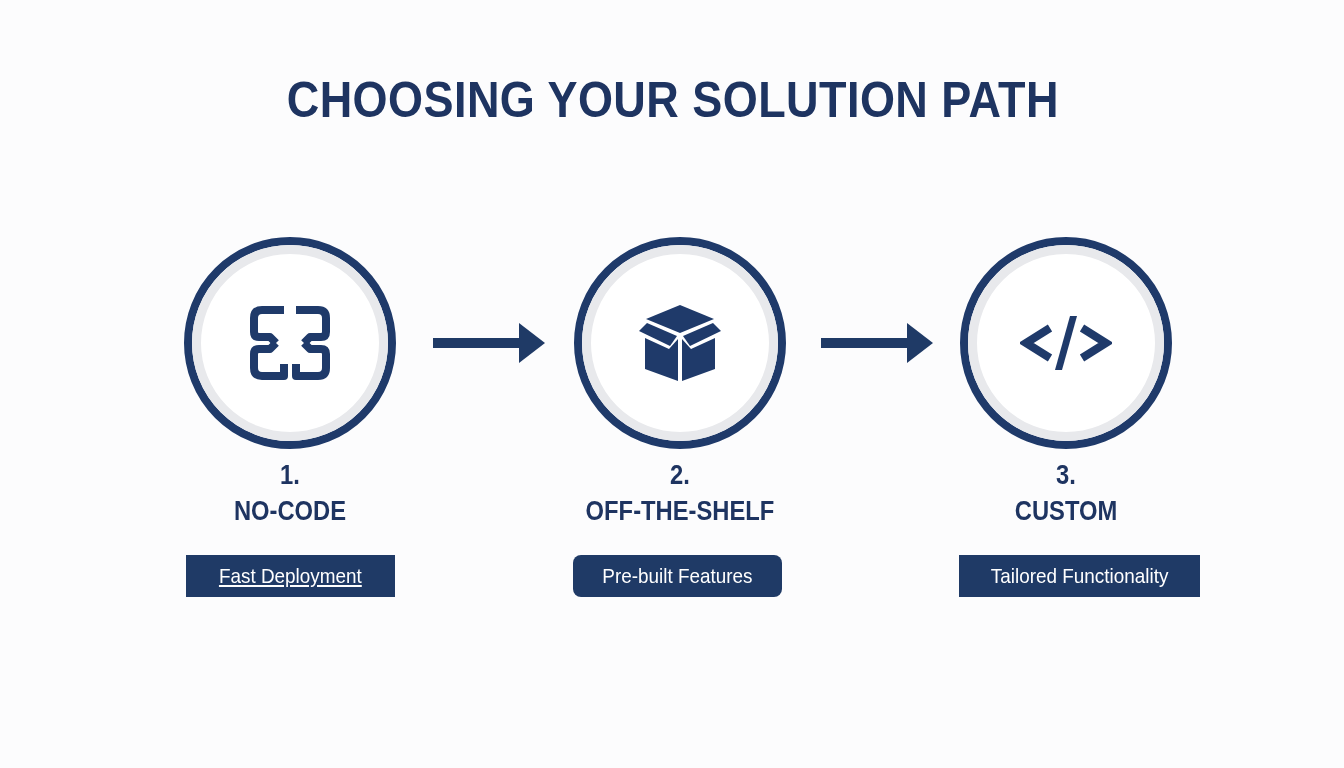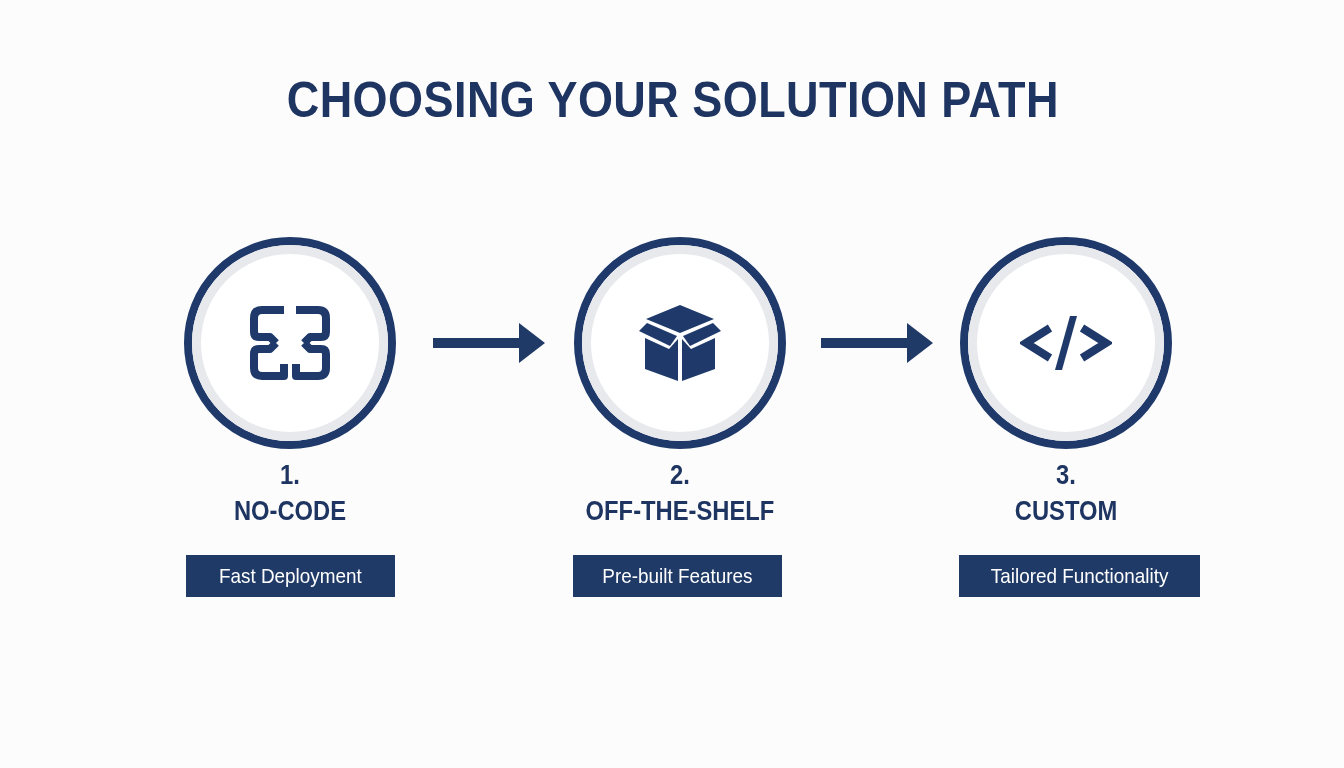--- a/index.html
+++ b/index.html
@@ -122,21 +122,21 @@
         <path d="M46 6 H68 Q76 6 76 14 V28 Q76 33 71 33 H60 L54 39"></path>
 
         <path d="M26 39 L20 45 H9 Q4 45 4 50 V64 Q4 72 12 72 H34 V60"></path>
 
         <path d="M54 39 L60 45 H71 Q76 45 76 50 V64 Q76 72 68 72 H46 V60"></path>
       </g>
     </svg>
   </div>
   <div class="step-number">1.</div>
   <div class="step-name">NO-CODE</div>
-  <div class="tag" style="left:2px; width:209px;">
+  <div class="tag" style="left:2px; width:209px;text-decoration:underline;">
     <span>Fast Deployment</span>
   </div>
 </div>
 
 <svg class="arrow" style="left:433px;" width="114" height="42" viewBox="0 0 114 42">
   <rect x="0" y="16" width="88" height="10" fill="#1f3a66"></rect>
   <polygon points="86,1 112,21 86,41" fill="#1f3a66"></polygon>
 </svg>
 
 <div class="step" style="left:574px;">
@@ -151,21 +151,21 @@
         <polygon points="84,28 76,20 46,33 53,43"></polygon>
 
         <polygon points="8,35 32,46 41,36 41,78 8,66"></polygon>
 
         <polygon points="78,35 54,46 45,36 45,78 78,66"></polygon>
       </g>
     </svg>
   </div>
   <div class="step-number">2.</div>
   <div class="step-name">OFF-THE-SHELF</div>
-  <div class="tag" style="left:-1px; width:209px;">
+  <div class="tag" style="left:-1px; width:209px;border-radius:8px;">
     <span>Pre-built Features</span>
   </div>
 </div>
 
 <svg class="arrow" style="left:821px;" width="114" height="42" viewBox="0 0 114 42">
   <rect x="0" y="16" width="88" height="10" fill="#1f3a66"></rect>
   <polygon points="86,1 112,21 86,41" fill="#1f3a66"></polygon>
 </svg>
 
 <div class="step" style="left:960px;">

